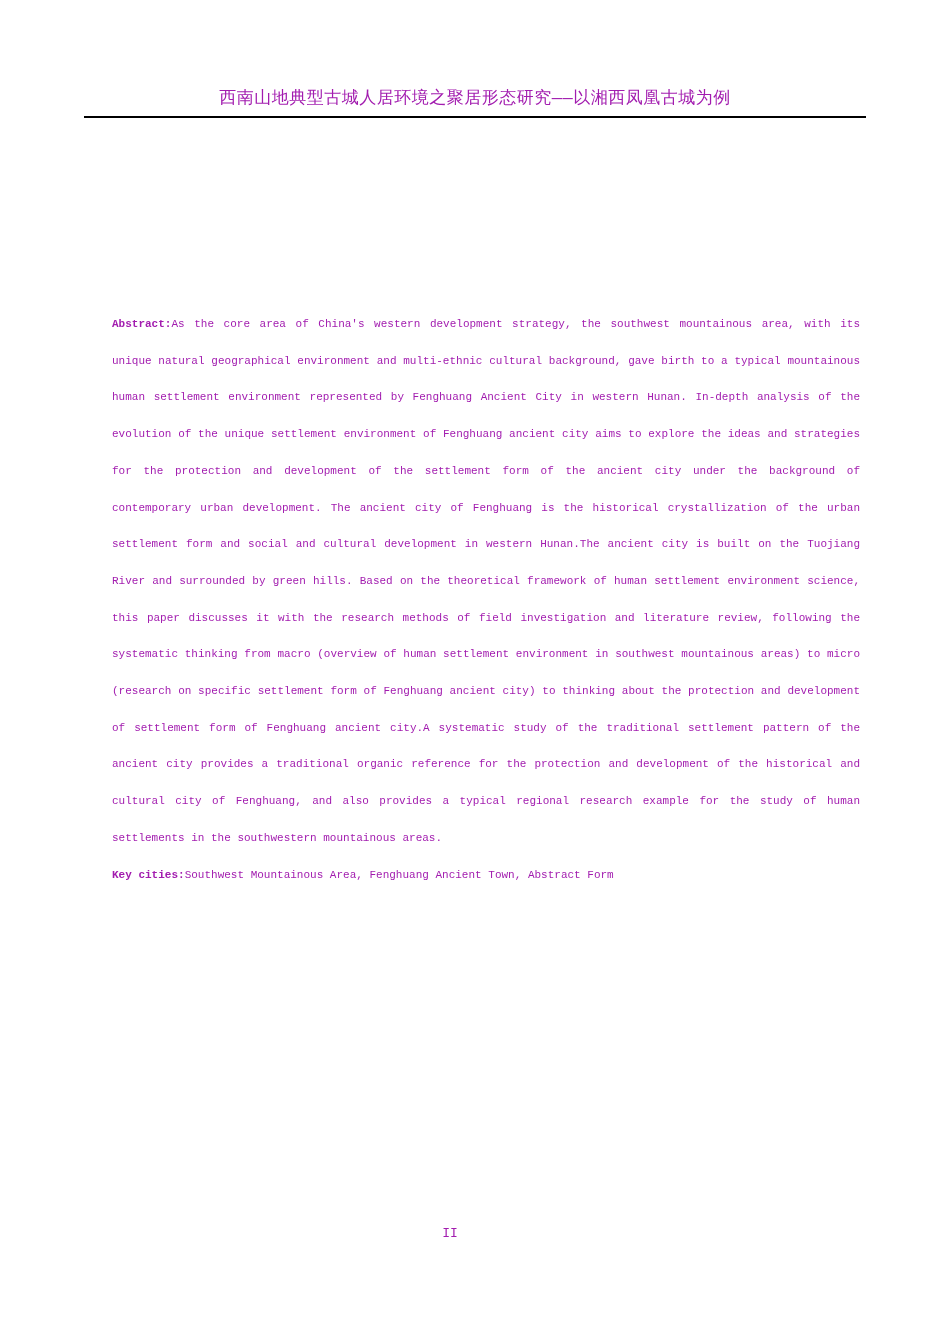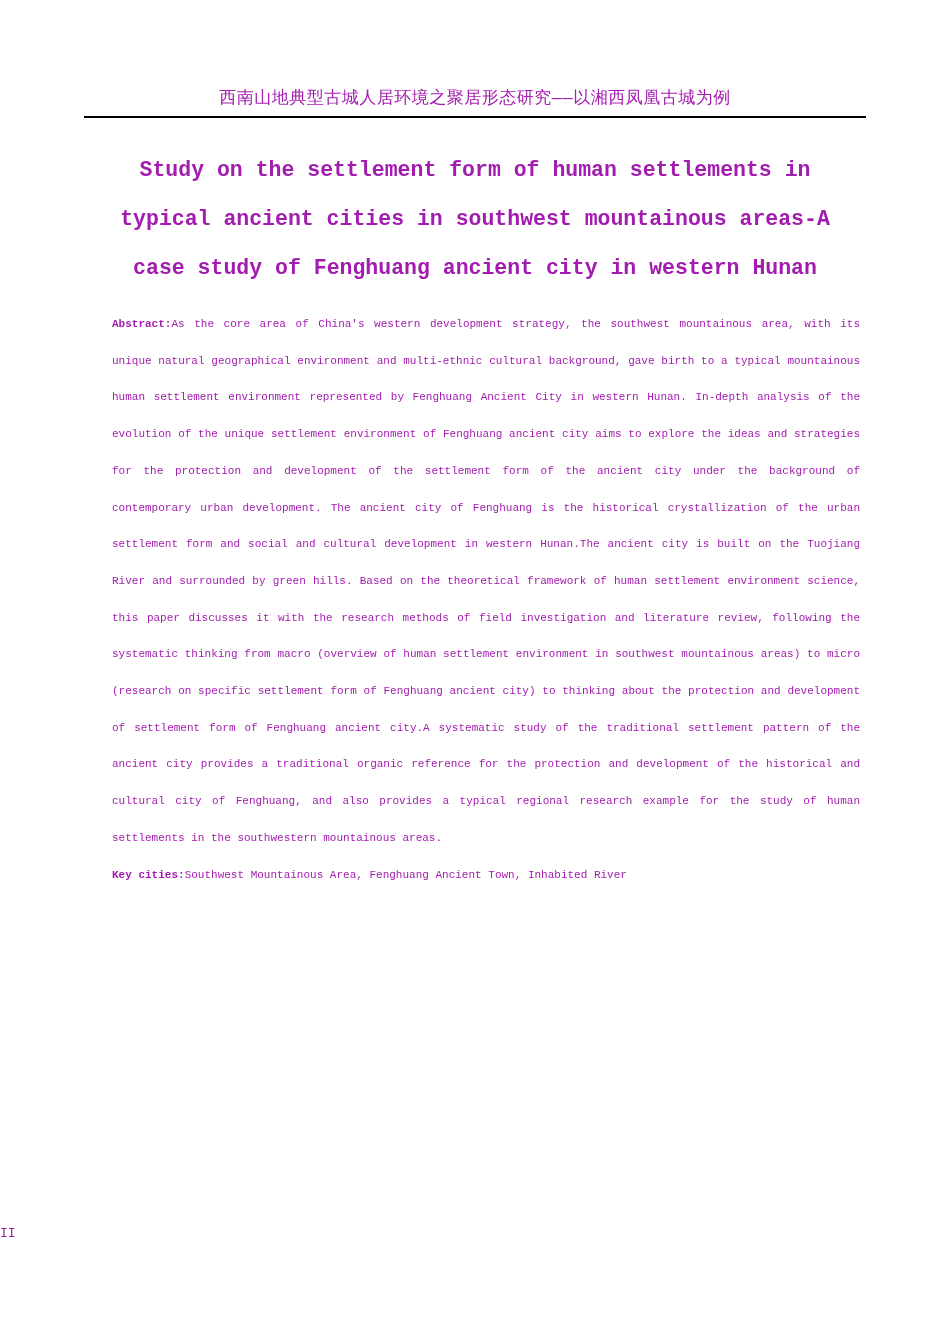--- a/index.html
+++ b/index.html
@@ -46,35 +46,34 @@
   }
   .inline-label { font-weight: bold; }
   .keywords-line {
     text-align: left;
   }
   .page-number {
     position: absolute;
     top: 1226px;
     left: 0;
     width: 900px;
-    text-align: left;
+    text-align: center;
     font-size: 13px;
   }
 </style>
 </head>
 <body>
 
 <div class="page">
 
   <div class="running-header">
     <span>西南山地典型古城人居环境之聚居形态研究——以湘西凤凰古城为例</span>
   </div>
 
-  <div class="doc-title">Study on the settlement form of human settlements in typical ancient cities in southwest mountainous areas-A case study of Fenghuang ancient city in western Hunan</div>
 
   <div class="body-block">
     <p><span class="inline-label">Abstract:</span><span>As the core area of China's western development strategy, the southwest mountainous area, with its unique natural geographical environment and multi-ethnic cultural background, gave birth to a typical mountainous human settlement environment represented by Fenghuang Ancient City in western Hunan. In-depth analysis of the evolution of the unique settlement environment of Fenghuang ancient city aims to explore the ideas and strategies for the protection and development of the settlement form of the ancient city under the background of contemporary urban development. The ancient city of Fenghuang is the historical crystallization of the urban settlement form and social and cultural development in western Hunan.The ancient city is built on the Tuojiang River and surrounded by green hills. Based on the theoretical framework of human settlement environment science, this paper discusses it with the research methods of field investigation and literature review, following the systematic thinking from macro (overview of human settlement environment in southwest mountainous areas) to micro (research on specific settlement form of Fenghuang ancient city) to thinking about the protection and development of settlement form of Fenghuang ancient city.A systematic study of the traditional settlement pattern of the ancient city provides a traditional organic reference for the protection and development of the historical and cultural city of Fenghuang, and also provides a typical regional research example for the study of human settlements in the southwestern mountainous areas.</span></p>
-    <p class="keywords-line"><span class="inline-label">Key cities:</span><span>Southwest Mountainous Area, Fenghuang Ancient Town, Inhabited River</span></p>
+    <p class="keywords-line"><span class="inline-label">Key cities:</span><span>Southwest Mountainous Area, Fenghuang Ancient Town, Abstract Form</span></p>
   </div>
 
   <div class="page-number">II</div>
 
 </div>
 
 </body></html>

